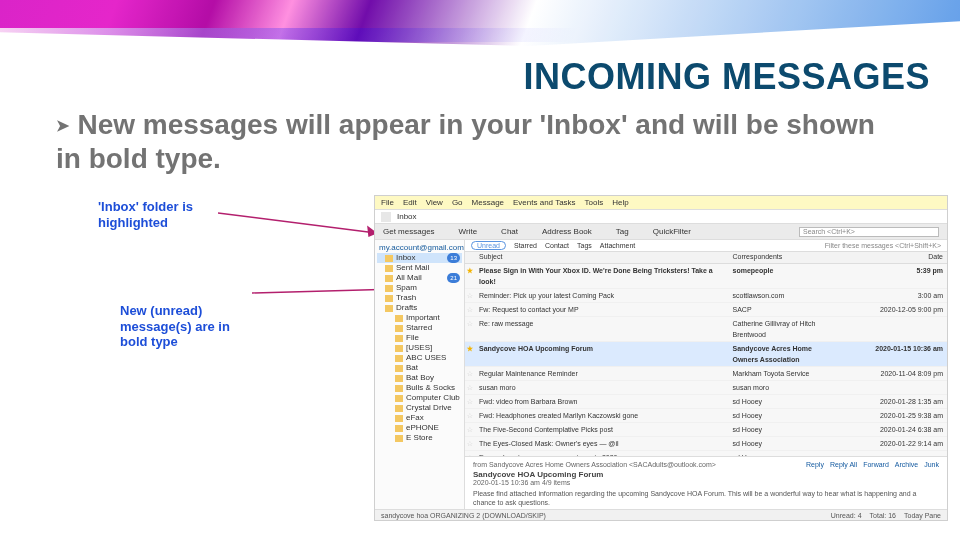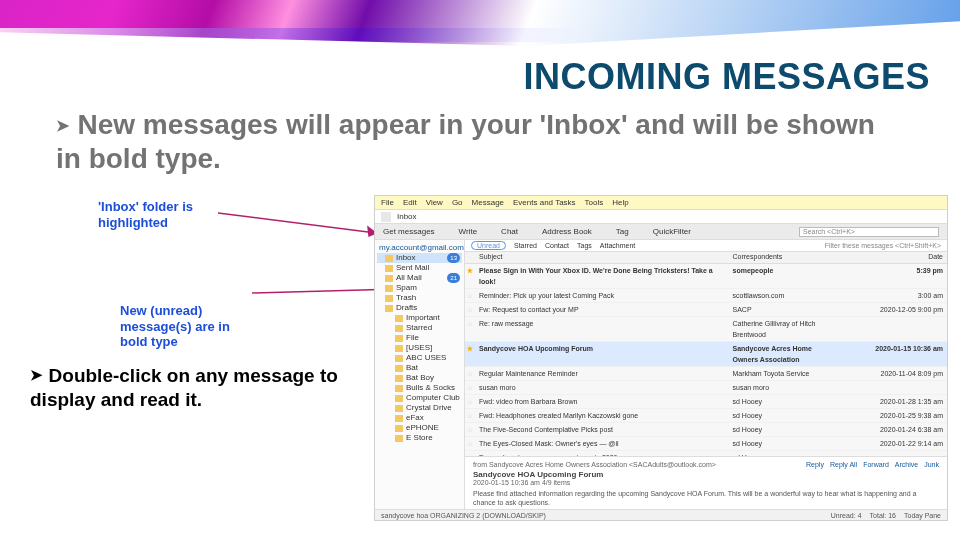--- a/index.html
+++ b/index.html
@@ -80,23 +80,20 @@
 
   <svg class="arrow" style="top:205px; left:218px;" width="170" height="34">
     <line x1="0" y1="8" x2="158" y2="28"></line>
     <polygon points="158,28 150,22 151,31"></polygon>
   </svg>
   <svg class="arrow" style="top:283px; left:252px;" width="228" height="20">
     <line x1="0" y1="10" x2="218" y2="4"></line>
     <polygon points="218,4 210,0 210,9"></polygon>
   </svg>
 
-  <div class="bullet2">
-    <span class="sym">➤</span><span>Double-click on any message to display and read it.</span>
-  </div>
 
   <div class="shot">
     <div class="menubar" id="menubar">
         <span>File</span>
         <span>Edit</span>
         <span>View</span>
         <span>Go</span>
         <span>Message</span>
         <span>Events and Tasks</span>
         <span>Tools</span>

